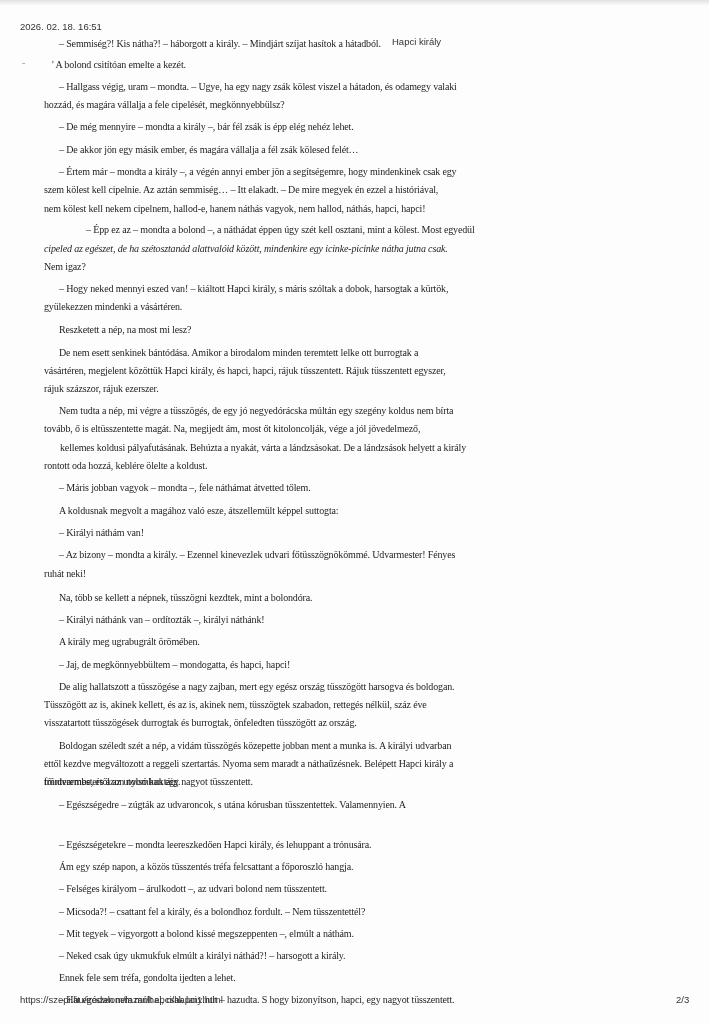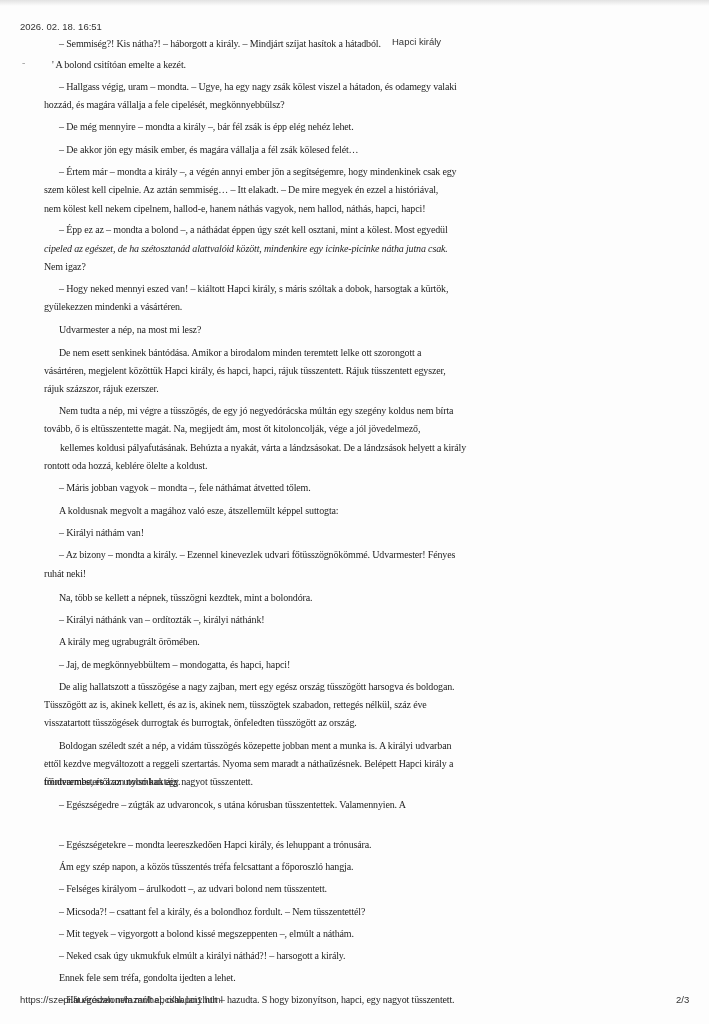--- a/index.html
+++ b/index.html
@@ -45,27 +45,27 @@
 <div class="body-text">
   <div class="ln i" style="top:35px;">– Semmiség?! Kis nátha?! – háborgott a király. – Mindjárt szíjat hasítok a hátadból.</div>
   <div class="ln i" style="top:56px; left:52px;"><span>' </span><span>A bolond csitítóan emelte a kezét.</span></div>
   <div class="ln i" style="top:78px;">– Hallgass végig, uram – mondta. – Ugye, ha egy nagy zsák kölest viszel a hátadon, és odamegy valaki</div>
   <div class="ln c" style="top:96px;">hozzád, és magára vállalja a fele cipelését, megkönnyebbülsz?</div>
   <div class="ln i" style="top:118px;">– De még mennyire – mondta a király –, bár fél zsák is épp elég nehéz lehet.</div>
   <div class="ln i" style="top:141px;">– De akkor jön egy másik ember, és magára vállalja a fél zsák kölesed felét…</div>
   <div class="ln i" style="top:163px;">– Értem már – mondta a király –, a végén annyi ember jön a segítségemre, hogy mindenkinek csak egy</div>
   <div class="ln c" style="top:181px;">szem kölest kell cipelnie. Az aztán semmiség… – Itt elakadt. – De mire megyek én ezzel a históriával,</div>
   <div class="ln c" style="top:200px;">nem kölest kell nekem cipelnem, hallod-e, hanem náthás vagyok, nem hallod, náthás, hapci, hapci!</div>
-  <div class="ln i" style="top:221px;">– Épp ez az – mondta a bolond –, a náthádat éppen úgy szét kell osztani, mint a kölest. Most egyedül</div>
+  <div class="ln i" style="top:221px;margin-left:27px;">– Épp ez az – mondta a bolond –, a náthádat éppen úgy szét kell osztani, mint a kölest. Most egyedül</div>
   <div class="ln c" style="top:240px;font-style:italic;">cipeled az egészet, de ha szétosztanád alattvalóid között, mindenkire egy icinke-picinke nátha jutna csak.</div>
   <div class="ln c" style="top:258px;">Nem igaz?</div>
   <div class="ln i" style="top:280px;">– Hogy neked mennyi eszed van! – kiáltott Hapci király, s máris szóltak a dobok, harsogtak a kürtök,</div>
   <div class="ln c" style="top:298px;">gyülekezzen mindenki a vásártéren.</div>
-  <div class="ln i" style="top:321px;">Udvarmester a nép, na most mi lesz?</div>
-  <div class="ln i" style="top:344px;">De nem esett senkinek bántódása. Amikor a birodalom minden teremtett lelke ott szorongott a</div>
+  <div class="ln i" style="top:321px;">Reszketett a nép, na most mi lesz?</div>
+  <div class="ln i" style="top:344px;">De nem esett senkinek bántódása. Amikor a birodalom minden teremtett lelke ott burrogtak a</div>
   <div class="ln c" style="top:362px;">vásártéren, megjelent közöttük Hapci király, és hapci, hapci, rájuk tüsszentett. Rájuk tüsszentett egyszer,</div>
   <div class="ln c" style="top:380px;">rájuk százszor, rájuk ezerszer.</div>
   <div class="ln i" style="top:402px;">Nem tudta a nép, mi végre a tüsszögés, de egy jó negyedórácska múltán egy szegény koldus nem bírta</div>
   <div class="ln c" style="top:420px;">tovább, ő is eltüsszentette magát. Na, megijedt ám, most őt kitoloncolják, vége a jól jövedelmező,</div>
   <div class="ln c" style="top:439px;margin-left:16px;">kellemes koldusi pályafutásának. Behúzta a nyakát, várta a lándzsásokat. De a lándzsások helyett a király</div>
   <div class="ln c" style="top:457px;">rontott oda hozzá, keblére ölelte a koldust.</div>
   <div class="ln i" style="top:479px;">– Máris jobban vagyok – mondta –, fele náthámat átvetted tőlem.</div>
   <div class="ln i" style="top:502px;">A koldusnak megvolt a magához való esze, átszellemült képpel suttogta:</div>
   <div class="ln i" style="top:524px;">– Királyi náthám van!</div>
   <div class="ln i" style="top:546px;">– Az bizony – mondta a király. – Ezennel kinevezlek udvari főtüsszögnökömmé. Udvarmester! Fényes</div>

